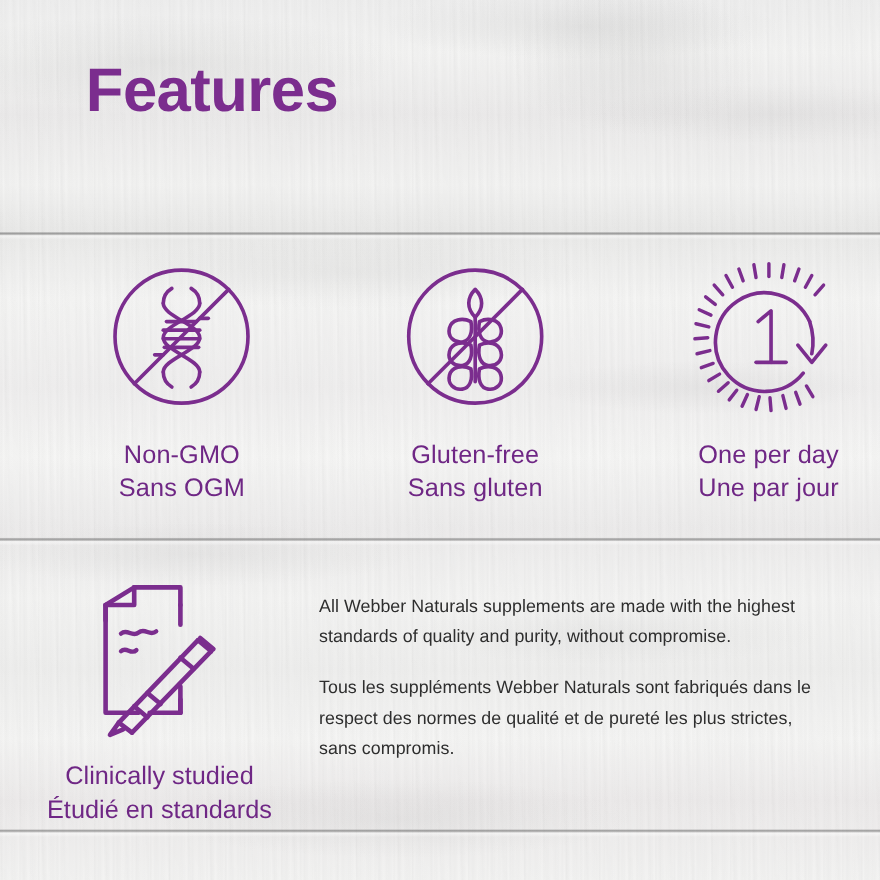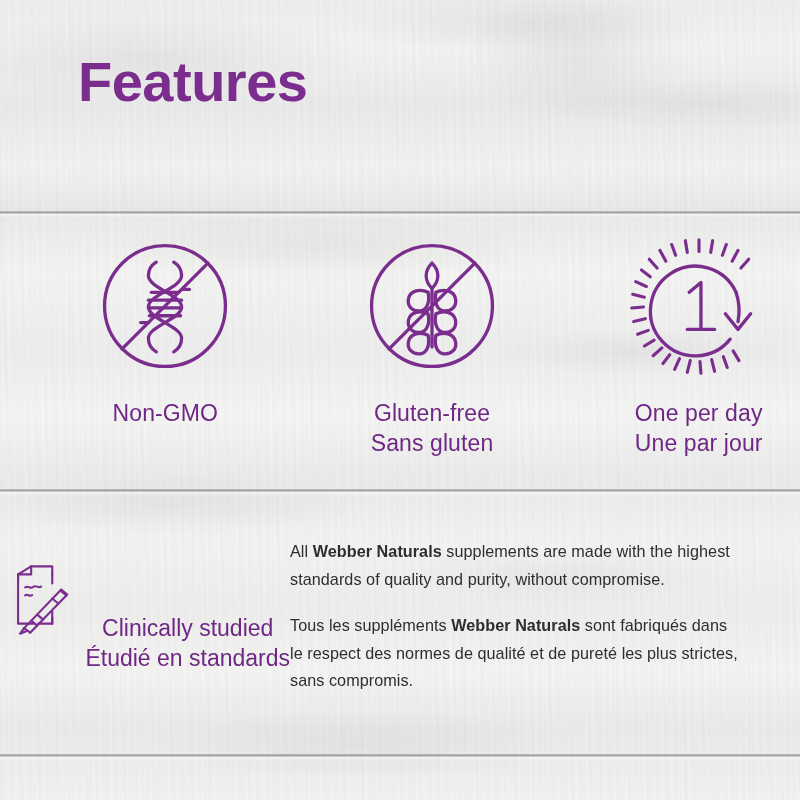--- a/index.html
+++ b/index.html
@@ -142,21 +142,22 @@
     position: absolute;
     left: 0;
     top: 512px;
     width: 800px;
     display: flex;
     align-items: flex-start;
   }
   .bottom-left {
     width: 290px;
     display: flex;
-    align-items: flex-end;
+    flex-direction: column;
+    align-items: center;
     padding-top: 12px;
   }
   .clip-icon {
     width: 170px;
     height: 150px;
     display: block;
   }
   .bottom-left-labels {
     margin-top: 16px;
     text-align: center;
@@ -172,21 +173,21 @@
     padding-top: 26px;
     color: #2e2e2e;
   }
   .para {
     font-size: 16.2px;
     line-height: 1.70;
     margin: 0 0 19px 0;
     letter-spacing: 0.05px;
   }
   .para:last-child { margin-bottom: 4px; }
-  .para b { font-weight: 700; }
+  .para b { font-weight: 400; }
 </style>
 </head>
 <body>
 
 <div id="page">
 
   <div class="wood-base"></div>
   <div class="wood-grain"></div>
   <div class="wood-blotch"></div>
   <div class="plank-seam" style="top:211px;"></div>
@@ -216,20 +217,21 @@
           <line x1="66" y1="66" x2="94" y2="66"></line>
           <line x1="63" y1="74" x2="97" y2="74"></line>
           <line x1="63" y1="82" x2="97" y2="82"></line>
           <line x1="64" y1="90" x2="96" y2="90"></line>
 
           <line x1="55" y1="97" x2="63" y2="97"></line>
           <line x1="97" y1="63" x2="105" y2="63"></line>
         </svg>
         <div class="feature-labels">
           <span>Non-GMO</span>
+          <span>Sans OGM</span>
         </div>
       </div>
 
       <div class="feature">
         <svg class="feature-icon" viewBox="0 0 160 160" fill="none" stroke="#7b2d8e" stroke-width="3.4" stroke-linecap="round" stroke-linejoin="round">
           <circle cx="80" cy="80" r="62"></circle>
           <line x1="36" y1="124" x2="124" y2="36"></line>
 
           <line x1="80" y1="62" x2="80" y2="122"></line>
 

